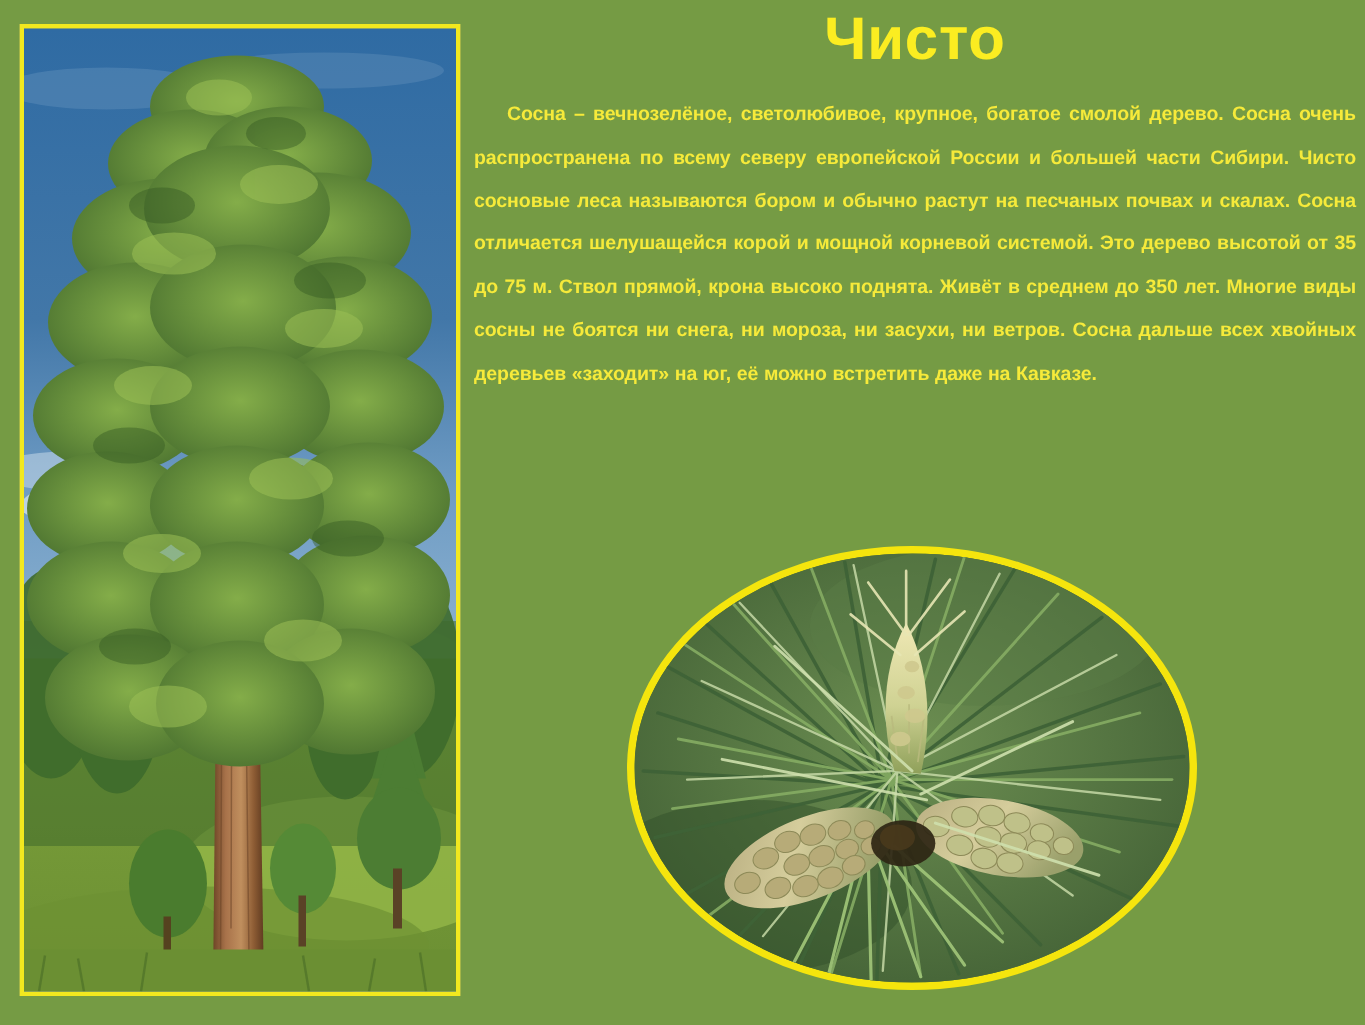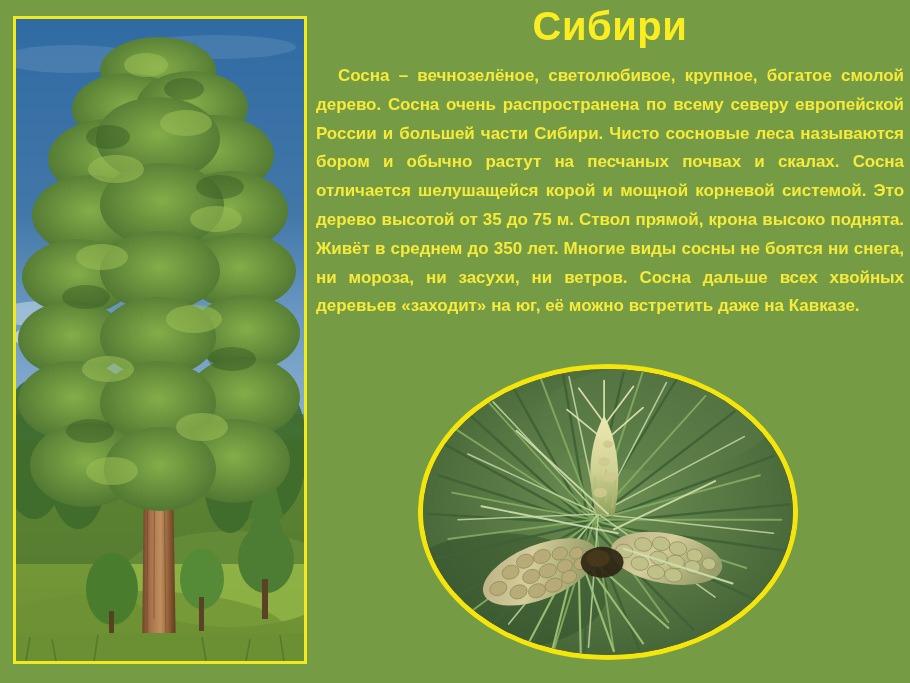--- a/index.html
+++ b/index.html
@@ -35,21 +35,21 @@
     line-height: 48px;
     white-space: nowrap;
   }
 
   
   #body-text {
     position: absolute;
     left: 316px;
     top: 62px;
     width: 588px;
-    font-size: 17px;
+    font-size: 13px;
     font-weight: bold;
     color: #f6ea3a;
     line-height: 28.8px;
     text-align: justify;
     text-indent: 22px;
     letter-spacing: -0.05px;
     word-spacing: 0.2px;
   }
 
   
@@ -223,21 +223,21 @@
         <path d="M10 642 L14 618" fill="none"></path>
         <path d="M40 642 L36 620" fill="none"></path>
         <path d="M78 642 L82 616" fill="none"></path>
         <path d="M190 642 L186 618" fill="none"></path>
         <path d="M230 642 L234 620" fill="none"></path>
         <path d="M268 642 L264 616" fill="none"></path>
       </g>
     </svg>
   </div>
 
-  <div id="slide-title">Сибири</div>
+  <div id="slide-title">Чисто</div>
 
   <div id="body-text">Сосна – вечнозелёное, светолюбивое, крупное, богатое смолой дерево. Сосна очень распространена по всему северу европейской России и большей части Сибири. Чисто сосновые леса называются бором и обычно растут на песчаных почвах и скалах.  Сосна отличается шелушащейся корой и мощной корневой системой. Это дерево высотой от 35 до 75 м. Ствол прямой, крона высоко поднята. Живёт в среднем до 350 лет. Многие виды сосны не боятся ни снега, ни мороза, ни засухи, ни ветров. Сосна дальше всех хвойных деревьев «заходит» на юг, её можно встретить даже на Кавказе.</div>
 
   <div id="branch-photo-frame">
     <svg viewBox="0 0 380 296" preserveAspectRatio="none">
       <defs>
         <radialGradient id="bgBranch" cx="50%" cy="45%" r="72%">
           <stop offset="0%" stop-color="#6d8f52"></stop>
           <stop offset="100%" stop-color="#3c5a31"></stop>
         </radialGradient>

